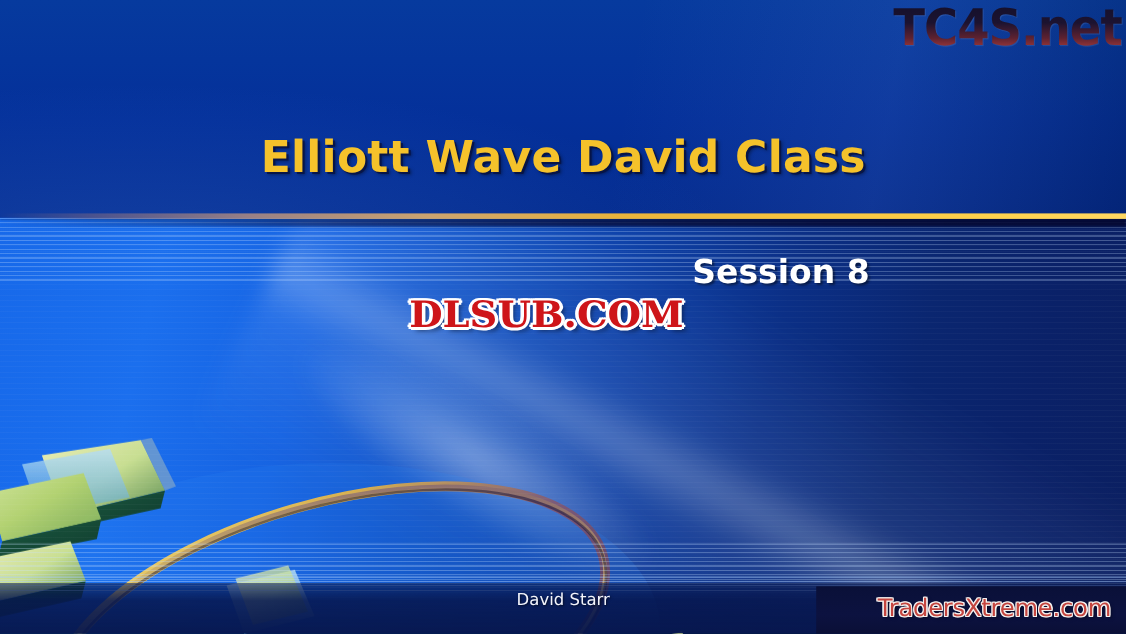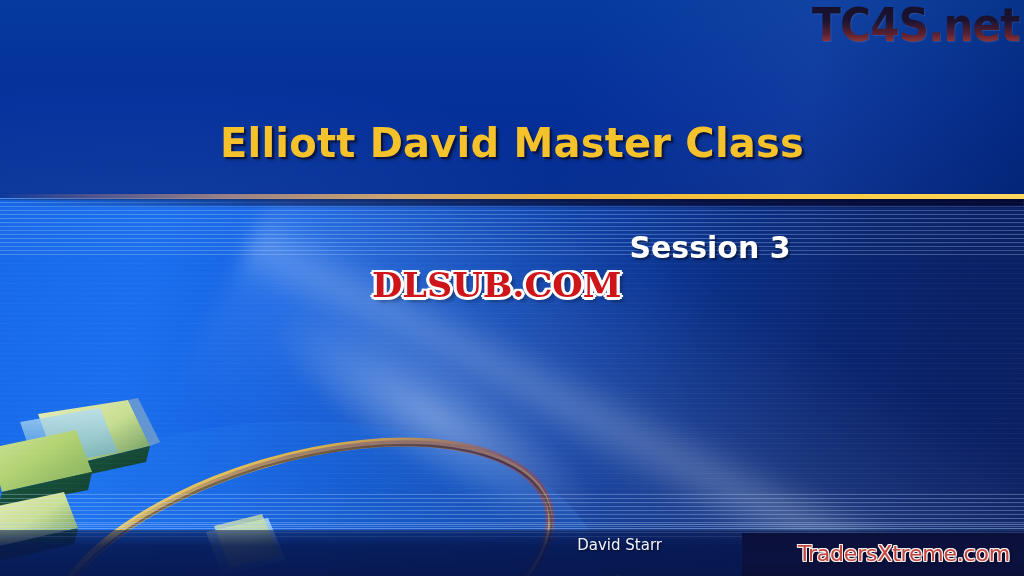--- a/index.html
+++ b/index.html
@@ -161,21 +161,21 @@
     font-size: 30px;
     font-weight: bold;
     color: #ffffff;
     text-shadow: 2px 2px 2px rgba(0,0,0,0.45);
     white-space: nowrap;
   }
   .author {
     position: absolute;
     left: 362px; top: 536px;
     width: 300px;
-    text-align: right;
+    text-align: center;
     font-size: 15px;
     font-weight: normal;
     color: #f2f4fb;
     text-shadow: 1px 1px 2px rgba(0,0,0,0.6);
     white-space: nowrap;
   }
 
   
   .wm-tc4s {
     position: absolute;
@@ -363,22 +363,22 @@
     <div class="scanlines"></div>
     <div class="scan-strong-a"></div>
     <div class="scan-strong-b"></div>
     <div class="footer-strip-lines"></div>
     <div class="footer-strip"></div>
   </div>
 
   <div class="gold-rule-shadow"></div>
   <div class="gold-rule"></div>
 
-  <div class="title">Elliott David Master Class</div>
-  <div class="session">Session 3</div>
+  <div class="title">Elliott Wave David Class</div>
+  <div class="session">Session 8</div>
   <div class="author">David Starr</div>
 
   <div class="wm-tc4s">TC4S.net</div>
   <div class="wm-dlsub">DLSUB.COM</div>
   <div class="wm-traders-bg"></div>
   <div class="wm-traders">TradersXtreme.com</div>
 
 </div>
 
 </body></html>

